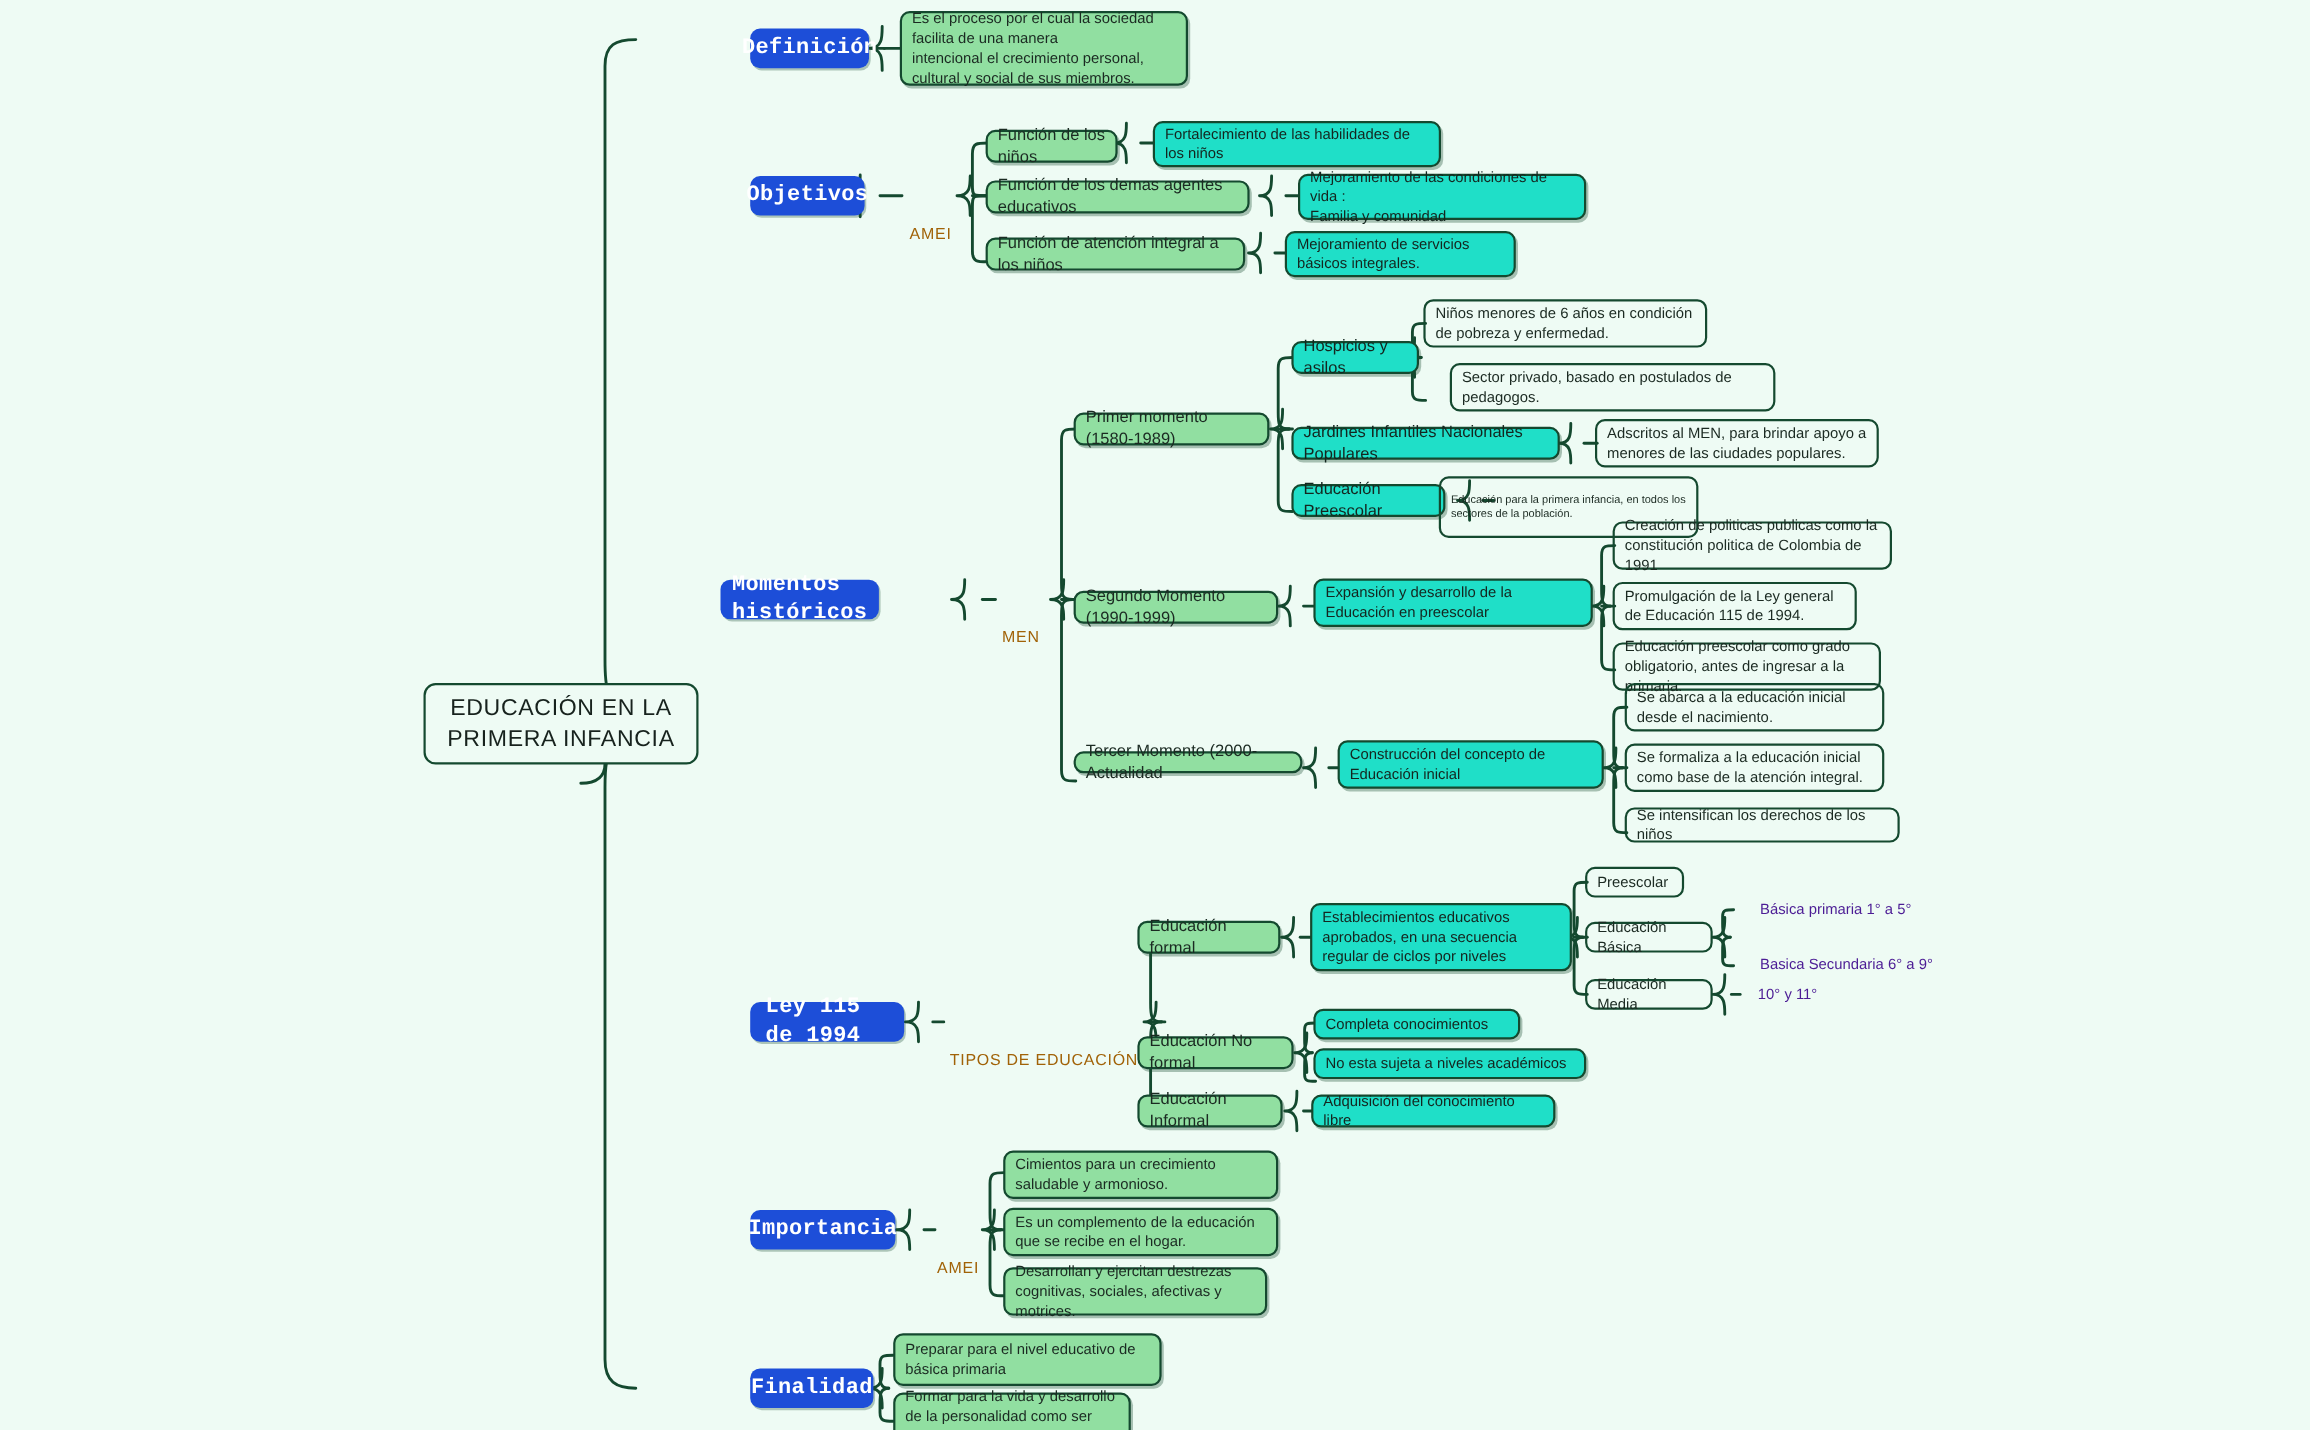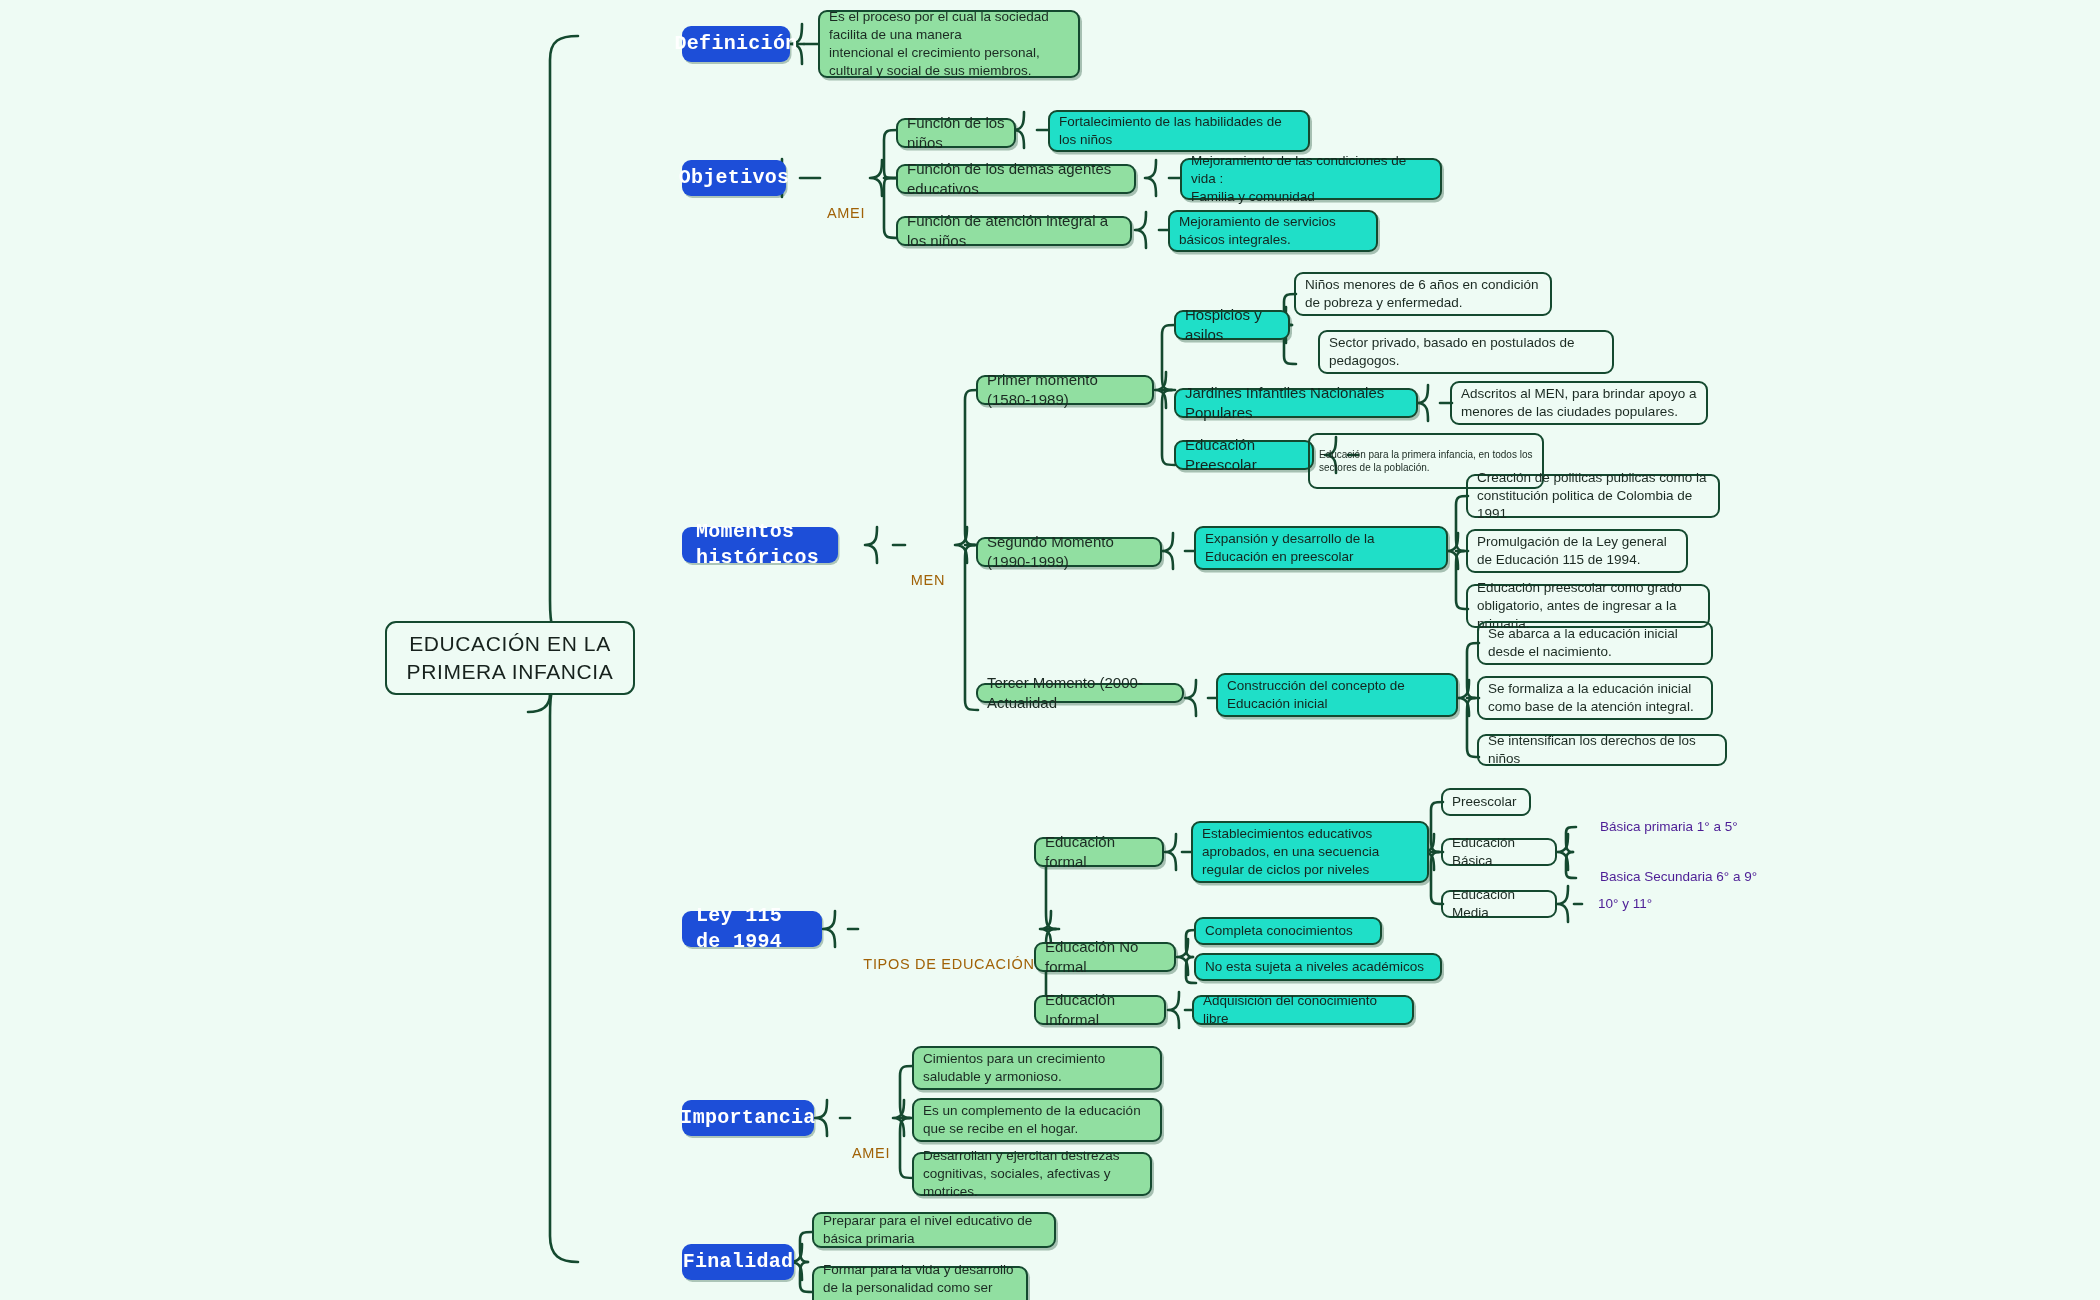--- a/index.html
+++ b/index.html
@@ -227,21 +227,21 @@
   <div class="node n-green" style="left:896px; top:118px; width:120px; height:30px;">Función de los niños</div>
   <div class="node n-cyan" style="left:1048px; top:110px; width:262px; height:42px; font-size:13.5px;">Fortalecimiento de las habilidades de los niños</div>
 
   <div class="node n-green" style="left:896px; top:164px; width:240px; height:30px;">Función de los demas agentes educativos</div>
   <div class="node n-cyan" style="left:1180px; top:158px; width:262px; height:42px; font-size:13.5px;">Mejoramiento de las condiciones de vida :
 Familia y comunidad</div>
 
   <div class="node n-green" style="left:896px; top:216px; width:236px; height:30px;">Función de atención integral a los niños</div>
   <div class="node n-cyan" style="left:1168px; top:210px; width:210px; height:42px; font-size:13.5px;">Mejoramiento de servicios básicos integrales.</div>
 
-  <div class="node n-main" style="left:682px; top:527px; width:156px; height:36px;">Momentos históricos</div>
+  <div class="node n-main" style="left:655px; top:527px; width:144px; height:36px;">Momentos históricos</div>
   <div class="node n-text" style="left:904px; top:533px; width:48px; height:24px;">MEN</div>
 
   <div class="node n-green" style="left:976px; top:375px; width:178px; height:30px;">Primer momento (1580-1989)</div>
 
   <div class="node n-cyan" style="left:1174px; top:310px; width:116px; height:30px;">Hospicios y asilos</div>
   <div class="node n-outline" style="left:1294px; top:272px; width:258px; height:44px; font-size:13.5px;">Niños menores de 6 años en condición de pobreza y enfermedad.</div>
   <div class="node n-outline" style="left:1294px; top:330px; width:296px; height:44px; font-size:13.5px;margin-left:24px;">Sector privado, basado en postulados de pedagogos.</div>
 
   <div class="node n-cyan" style="left:1174px; top:388px; width:244px; height:30px;">Jardines Infantiles Nacionales Populares</div>
   <div class="node n-outline" style="left:1450px; top:381px; width:258px; height:44px; font-size:13.5px;">Adscritos al MEN, para brindar apoyo a menores de las ciudades populares.</div>
@@ -282,16 +282,16 @@
   <div class="node n-cyan" style="left:1192px; top:995px; width:222px; height:30px; font-size:13.5px;">Adquisición del conocimiento libre</div>
 
   <div class="node n-main" style="left:682px; top:1100px; width:132px; height:36px;">Importancia</div>
   <div class="node n-text" style="left:848px; top:1106px; width:46px; height:24px;">AMEI</div>
 
   <div class="node n-green" style="left:912px; top:1046px; width:250px; height:44px; font-size:13.5px;">Cimientos para un crecimiento saludable y armonioso.</div>
   <div class="node n-green" style="left:912px; top:1098px; width:250px; height:44px; font-size:13.5px;">Es un complemento de la educación que se recibe en el hogar.</div>
   <div class="node n-green" style="left:912px; top:1152px; width:240px; height:44px; font-size:13.5px;">Desarrollan y ejercitan destrezas cognitivas, sociales, afectivas y motrices.</div>
 
   <div class="node n-main" style="left:682px; top:1244px; width:112px; height:36px;">Finalidad</div>
-  <div class="node n-green" style="left:812px; top:1212px; width:244px; height:36px; font-size:13.5px;">Preparar para el nivel educativo de básica primaria</div>
+  <div class="node n-green" style="left:812px; top:1212px; width:244px; height:48px; font-size:13.5px;">Preparar para el nivel educativo de básica primaria</div>
   <div class="node n-green" style="left:812px; top:1266px; width:216px; height:44px; font-size:13.5px;">Formar para la vida y desarrollo de la personalidad como ser sujeto.</div>
 
 </div>
 
 </body></html>

